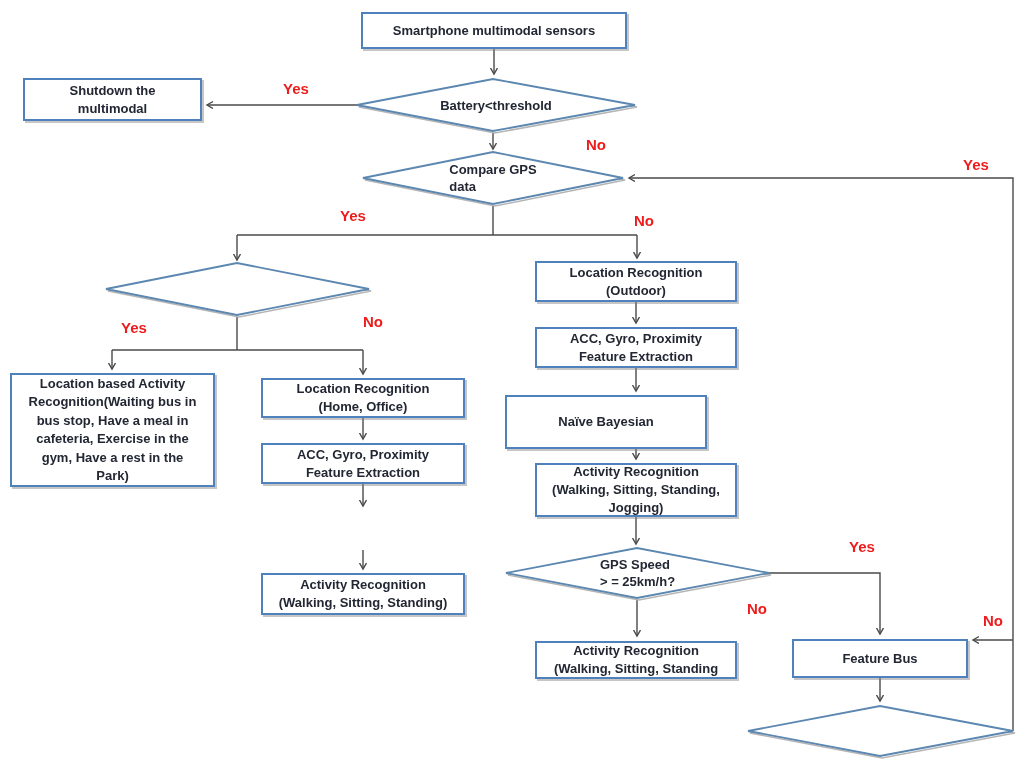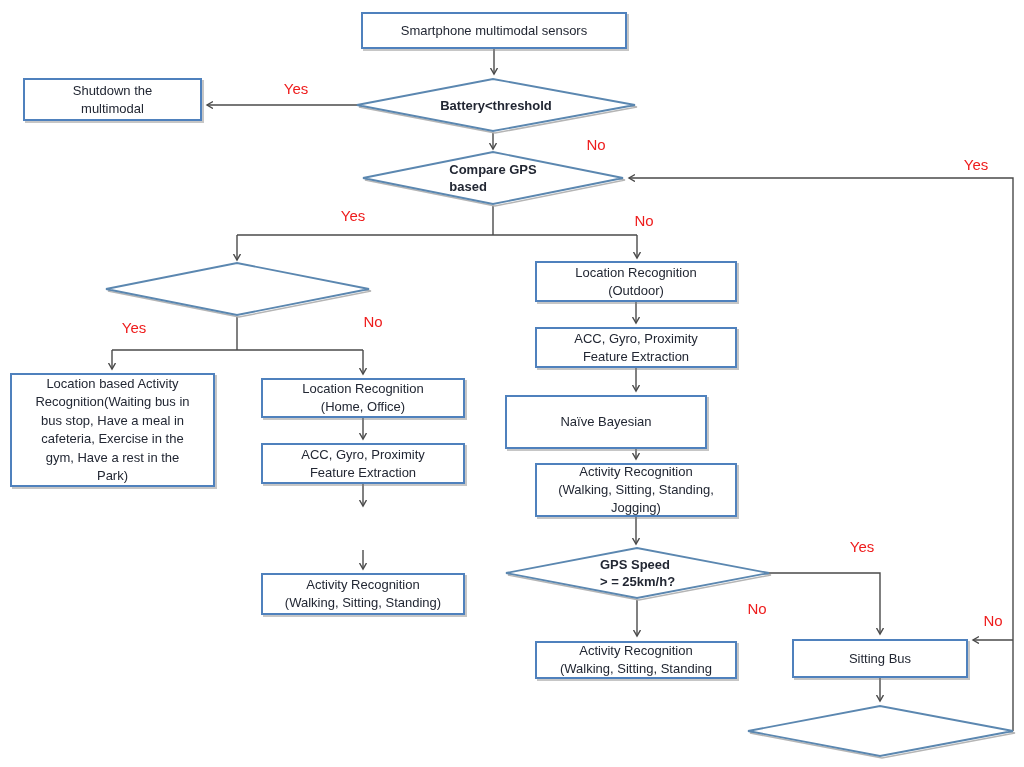--- a/index.html
+++ b/index.html
@@ -16,37 +16,37 @@
     overflow:hidden;
   }
   #wires{position:absolute;left:0;top:0;width:1024px;height:767px;}
   .box{
     position:absolute;box-sizing:border-box;
     border:2px solid var(--node-border);
     background:#fff;
     box-shadow:2px 2px 0 rgba(128,128,128,.45);
     display:flex;align-items:center;justify-content:center;
     text-align:center;
-    font-weight:normal;font-size:13px;line-height:18px;
+    font-weight:bold;font-size:13px;line-height:18px;
     color:var(--node-text);
     white-space:pre-line;
     padding:1px 4px;
   }
   .box.big{line-height:18.5px;}
   .dtext{
     position:absolute;box-sizing:border-box;
     display:flex;align-items:center;justify-content:center;
     font-weight:bold;font-size:13px;line-height:17px;
     color:var(--node-text);
     white-space:pre-line;
     pointer-events:none;
   }
   .elabel{
     position:absolute;transform:translate(-50%,-50%);
-    font-weight:normal;font-size:15px;color:var(--edge-label);
+    font-weight:bold;font-size:15px;color:var(--edge-label);
     white-space:nowrap;
   }
 </style>
 </head>
 <body>
 
 <div id="stage">
 
   <svg id="wires" viewBox="0 0 1024 767" xmlns="http://www.w3.org/2000/svg">
     <defs>
@@ -128,26 +128,26 @@
 
   <div class="box" style="left:505px;top:395px;width:202px;height:54px">Naïve Bayesian</div>
 
   <div class="box" style="left:535px;top:463px;width:202px;height:54px">Activity Recognition
 (Walking, Sitting, Standing,
 Jogging)</div>
 
   <div class="box" style="left:535px;top:641px;width:202px;height:38px">Activity Recognition
 (Walking, Sitting, Standing</div>
 
-  <div class="box" style="left:792px;top:639px;width:176px;height:39px">Sitting Bus</div>
+  <div class="box" style="left:792px;top:639px;width:176px;height:39px">Feature Bus</div>
 
   <div class="dtext" style="left:357px;top:79px;width:278px;height:52px">Battery&lt;threshold</div>
 
   <div class="dtext" style="left:363px;top:152px;width:260px;height:52px">Compare GPS
-based</div>
+data</div>
 
 
   <div class="dtext" style="left:506px;top:548px;width:263px;height:50px">GPS Speed
 &gt; = 25km/h?</div>
 
 
   <div class="elabel" style="left:296px;top:88px">Yes</div>
   <div class="elabel" style="left:596px;top:144px">No</div>
   <div class="elabel" style="left:353px;top:215px">Yes</div>
   <div class="elabel" style="left:644px;top:220px">No</div>

